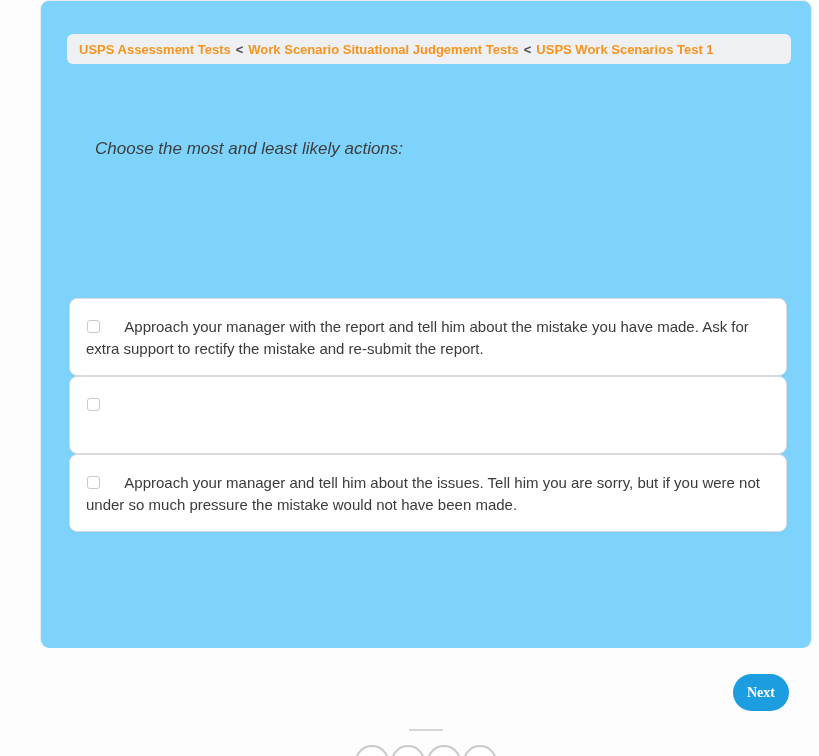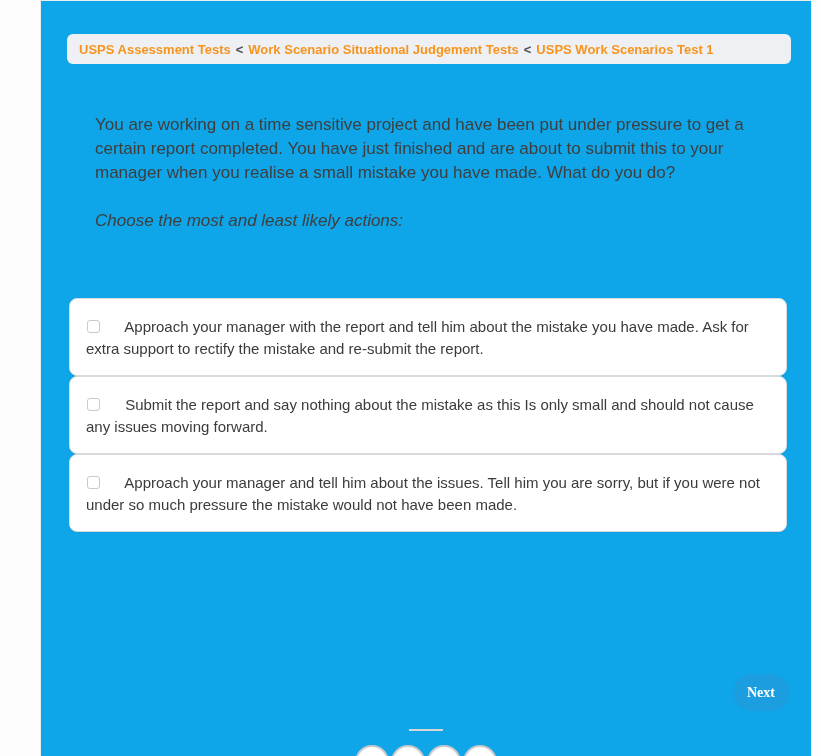--- a/index.html
+++ b/index.html
@@ -6,25 +6,26 @@
   html,body{
     width:819px; height:756px;
     background:#fdfdfd;
     font-family:"Liberation Sans", sans-serif;
     overflow:hidden;
     position:relative;
   }
   .page-card{
     position:absolute;
     left:40px; top:0;
-    width:772px; height:756px;
-    background:#0ea5e9;
+    width:772px; height:648px;
+    background:#7dd3fc;
     border-left:1px solid #ececec;
     border-right:1px solid #ececec;
     border-top:1px solid #ececec;
+    border-radius:9px;
   }
   
   .breadcrumb{
     position:absolute;
     left:26px; top:33px;
     width:724px; height:30px;
     background:#eef0f3;
     border-radius:6px;
     display:flex; align-items:center;
     padding:0 12px;
@@ -119,32 +120,30 @@
 
   <nav class="breadcrumb">
     <span class="crumb">USPS Assessment Tests</span>
     <span class="crumb-sep">&lt;</span>
     <span class="crumb">Work Scenario Situational Judgement Tests</span>
     <span class="crumb-sep">&lt;</span>
     <span class="crumb">USPS Work Scenarios Test 1</span>
   </nav>
 
   <div class="question-block">
-    <p class="question-scenario">You are working on a time sensitive project and have been put under pressure to get a certain report completed. You have just finished and are about to submit this to your manager when you realise a small mistake you have made. What do you do?</p>
     <p class="question-instruction">Choose the most and least likely actions:</p>
   </div>
 
   <div class="options">
     <div class="option-card">
       <input type="checkbox" class="option-checkbox" style="">
       <span>Approach your manager with the report and tell him about the mistake you have made. Ask for extra support to rectify the mistake and re-submit the report.</span>
     </div>
     <div class="option-card">
       <input type="checkbox" class="option-checkbox" style="">
-      <span>Submit the report and say nothing about the mistake as this Is only small and should not cause any issues moving forward.</span>
     </div>
     <div class="option-card">
       <input type="checkbox" class="option-checkbox" style="">
       <span>Approach your manager and tell him about the issues. Tell him you are sorry, but if you were not under so much pressure the mistake would not have been made.</span>
     </div>
   </div>
 
   <button class="next-button">Next</button>
 
   <div class="bottom-divider"></div>

